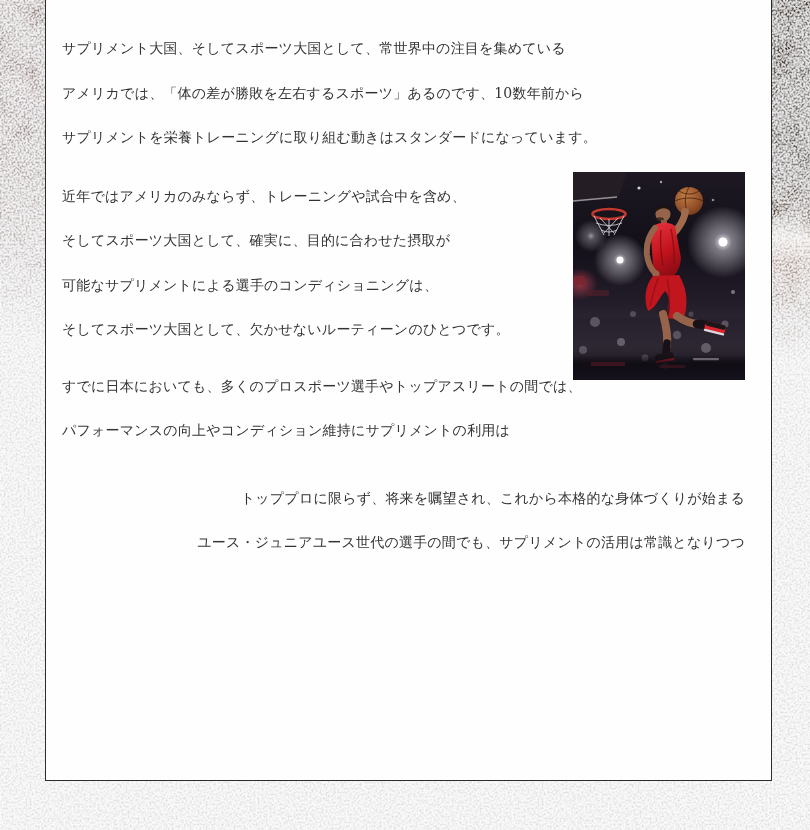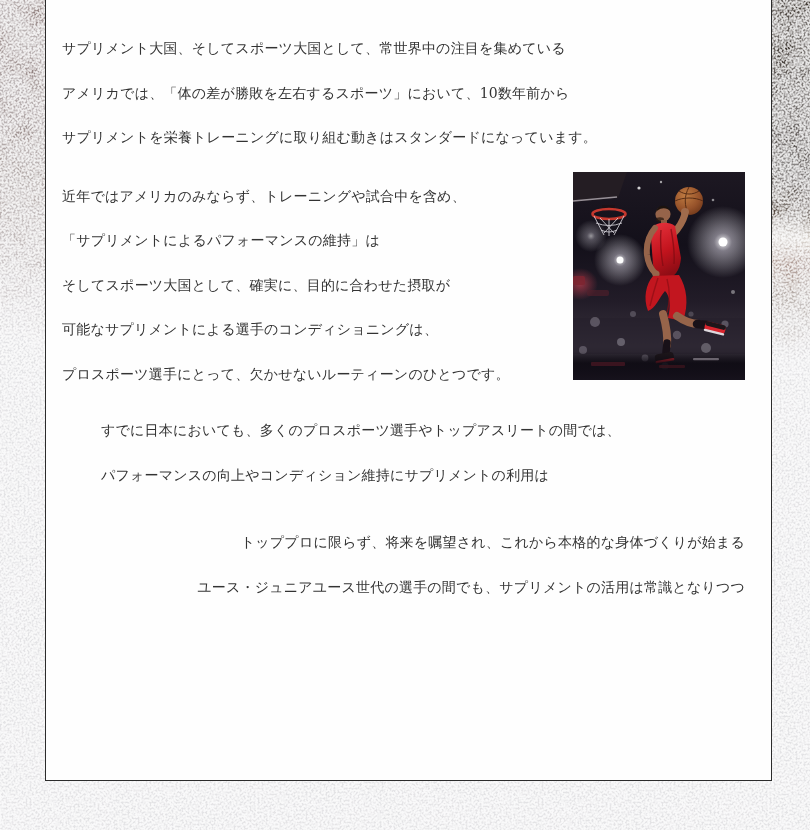--- a/index.html
+++ b/index.html
@@ -26,21 +26,21 @@
     position:absolute;left:45px;top:0;
     width:727px;height:781px;
     box-sizing:border-box;
     background:#fefefe;
     border:1px solid #2c2c2c;border-top:none;
     padding:26px 26px 0 16px;
     z-index:5;
   }
   .para{margin:0;}
   .para-2{margin-top:14px;}
-  .para-3{margin-top:12px;margin-left:39px;}
+  .para-3{margin-top:12px;}
   .para-4{margin-top:23px;text-align:right;}
   .line{
     white-space:nowrap;
     height:44.5px;line-height:44.5px;
     font-size:14px;letter-spacing:0.2px;
     color:#333333;
   }
   .photo{
     position:absolute;top:172px;right:26px;
     width:172px;height:208px;display:block;
@@ -192,30 +192,29 @@
     </g>
 
     <rect x="0" y="180" width="172" height="28" fill="url(#bandG)"></rect>
     <rect x="18" y="190" width="34" height="4" rx="1" fill="#451722" opacity="0.8"></rect>
     <rect x="86" y="193" width="26" height="3" rx="1" fill="#3a141d" opacity="0.8"></rect>
     <rect x="120" y="186" width="26" height="2.2" rx="1" fill="#b9b2bc" opacity="0.5"></rect>
   </svg>
 
   <div class="para para-1">
     <div class="line">サプリメント大国、そしてスポーツ大国として、常世界中の注目を集めている</div>
-    <div class="line">アメリカでは、「体の差が勝敗を左右するスポーツ」において、10数年前から</div>
+    <div class="line">アメリカでは、「体の差が勝敗を左右するスポーツ」あるのです、10数年前から</div>
     <div class="line">サプリメントを栄養トレーニングに取り組む動きはスタンダードになっています。</div>
   </div>
 
   <div class="para para-2">
     <div class="line">近年ではアメリカのみならず、トレーニングや試合中を含め、</div>
-    <div class="line">「サプリメントによるパフォーマンスの維持」は</div>
     <div class="line">そしてスポーツ大国として、確実に、目的に合わせた摂取が</div>
     <div class="line">可能なサプリメントによる選手のコンディショニングは、</div>
-    <div class="line">プロスポーツ選手にとって、欠かせないルーティーンのひとつです。</div>
+    <div class="line">そしてスポーツ大国として、欠かせないルーティーンのひとつです。</div>
   </div>
 
   <div class="para para-3">
     <div class="line">すでに日本においても、多くのプロスポーツ選手やトップアスリートの間では、</div>
     <div class="line">パフォーマンスの向上やコンディション維持にサプリメントの利用は</div>
   </div>
 
   <div class="para para-4">
     <div class="line">トッププロに限らず、将来を嘱望され、これから本格的な身体づくりが始まる</div>
     <div class="line">ユース・ジュニアユース世代の選手の間でも、サプリメントの活用は常識となりつつ</div>

